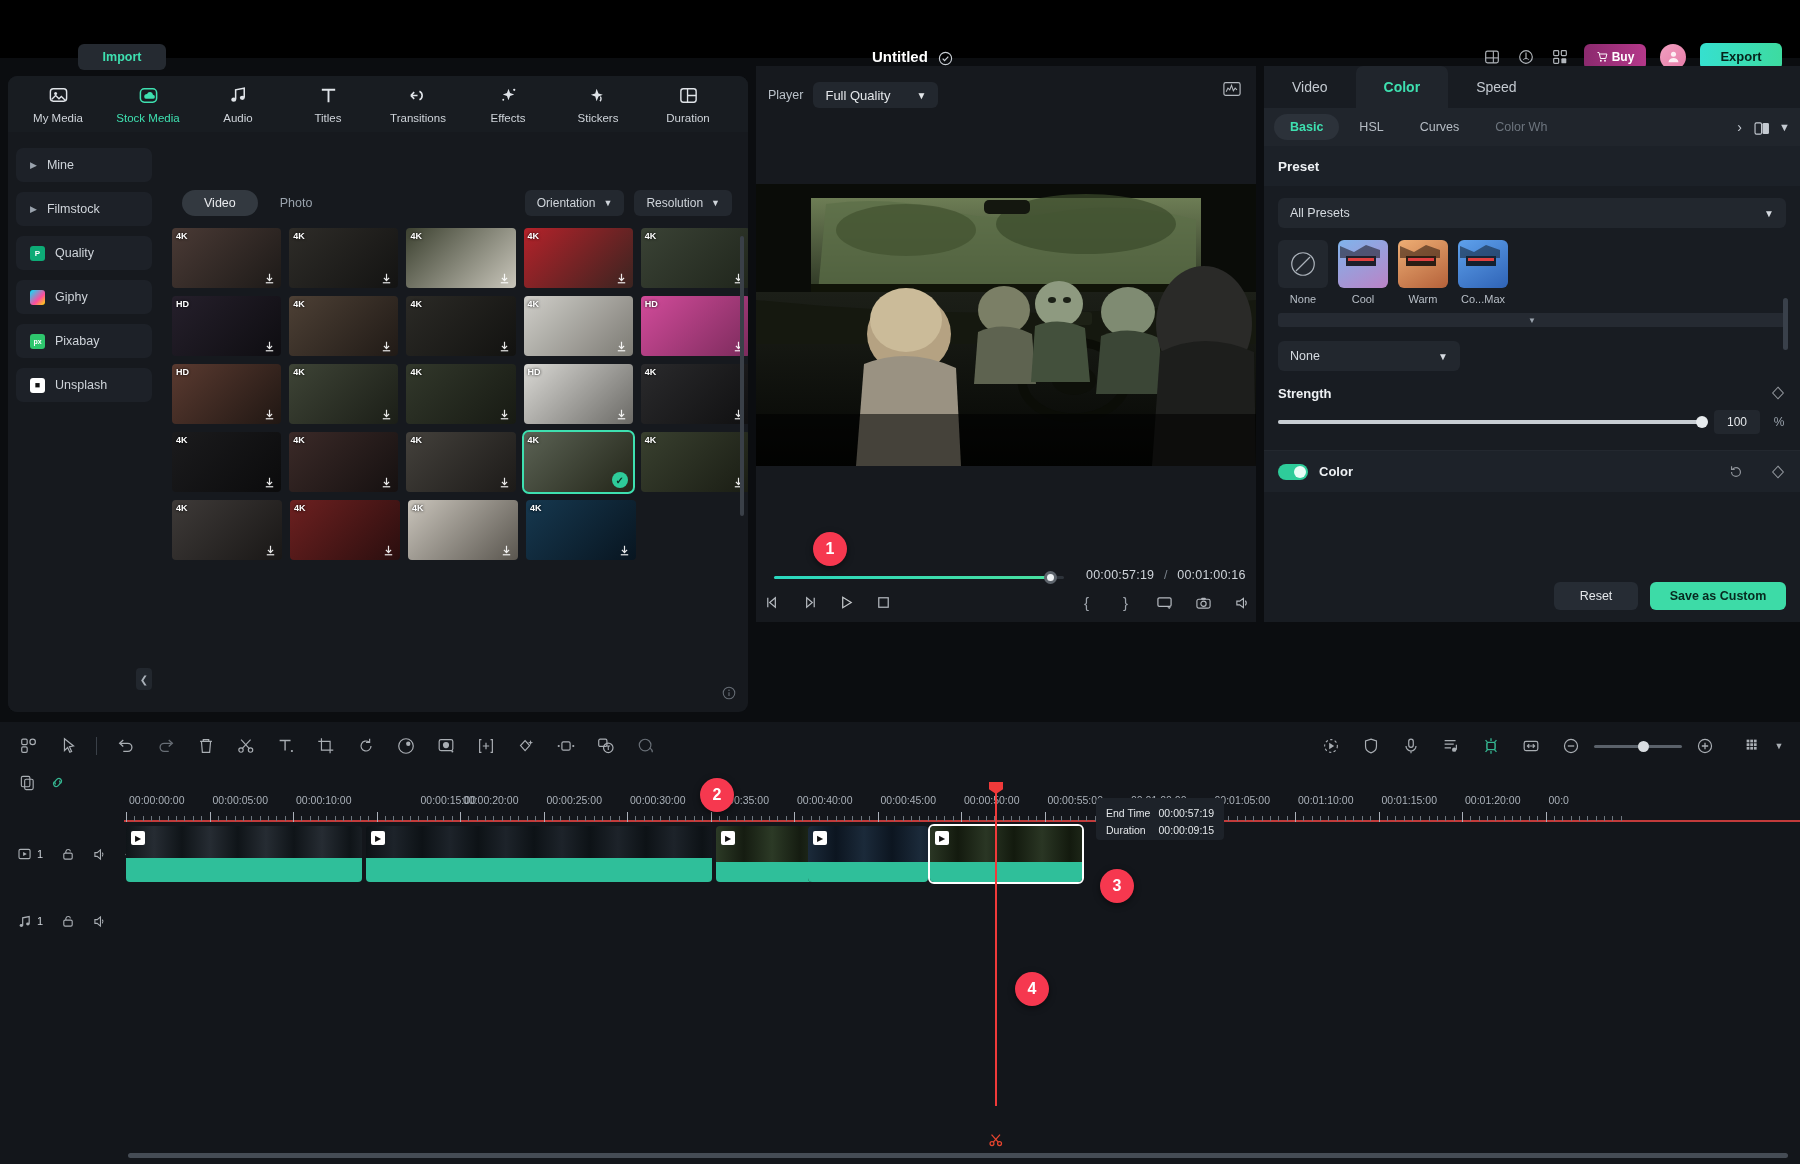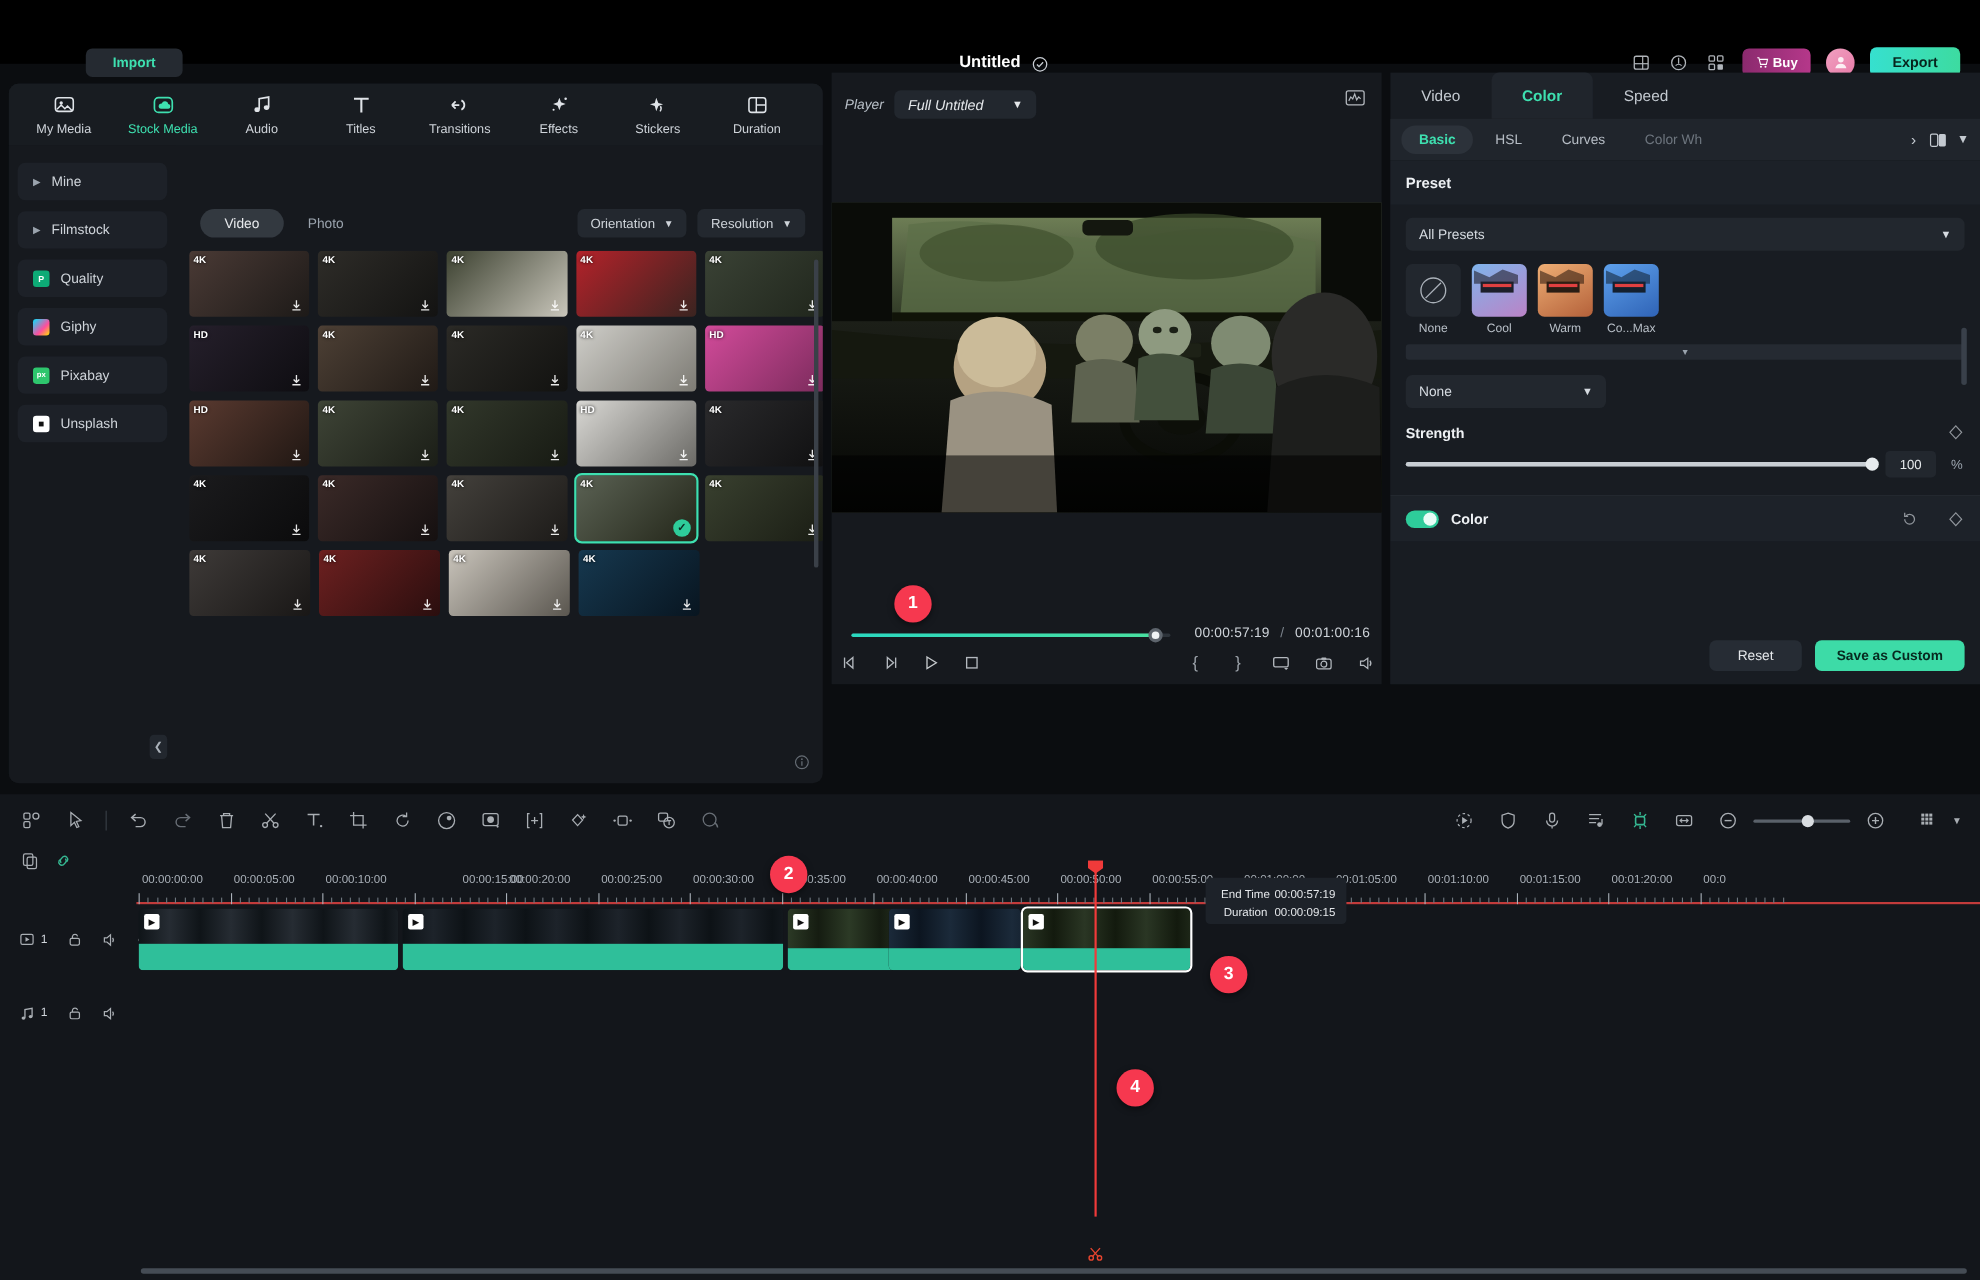--- a/index.html
+++ b/index.html
@@ -88,21 +88,21 @@
             text-shadow:0 0 3px #000; }
   .dlbtn { position:absolute; right:5px; bottom:4px; width:13px; height:13px; opacity:.9; }
   .chk { position:absolute; right:5px; bottom:4px; width:16px; height:16px; border-radius:50%;
          background:#2ecc9a; display:flex; align-items:center; justify-content:center;
          font-size:10px; color:#0b2b22; font-weight:bold; }
   .scrollbar { position:absolute; right:4px; top:160px; width:4px; height:280px; background:#3a4048; border-radius:2px;}
   .info-ic { position:absolute; right:12px; bottom:12px; width:14px; height:14px; opacity:.6; }
 
   
   .player { position:absolute; left:756px; top:66px; width:500px; height:556px; background:#16191e; border-radius:0; }
-  .playerhdr { position:absolute; left:0; top:12px; width:500px; height:34px; display:flex; align-items:center; padding-left:12px; gap:10px;font-style:italic;}
+  .playerhdr { position:absolute; left:0; top:12px; width:500px; height:34px; display:flex; align-items:center; padding-left:12px; gap:10px;}
   .p-label { font-size:12.5px; color:#b9c0c8; }
   .quality-dd { height:26px; padding:0 12px; border-radius:6px; background:#22272e;
      font-size:13px; color:#e4e7ea; display:flex; align-items:center; gap:26px; cursor:pointer; }
   .scope-ic { position:absolute; right:14px; top:14px; width:20px; height:18px; opacity:.85; cursor:pointer;}
   .video { position:absolute; left:0; top:118px; width:500px; height:282px;
      background:linear-gradient(170deg,#1a2018 0%,#2b3026 30%,#12150f 100%); overflow:hidden; }
   .vid-inner { position:absolute; inset:0; }
   .seekwrap { position:absolute; left:18px; top:505px; width:290px; height:14px; }
   .seektrack { position:absolute; left:0; top:5px; width:290px; height:3px; background:#2d333a; border-radius:2px;}
   .seekfill { position:absolute; left:0; top:5px; width:277px; height:3px;
@@ -200,21 +200,21 @@
   .clip .playic { position:absolute; left:5px; top:5px; width:14px; height:14px; background:#fff;
      border-radius:2px; display:flex; align-items:center; justify-content:center; font-size:8px; color:#111;}
   .clip.selected { outline:2px solid #fff; }
 
   .playhead { position:absolute; left:995px; top:66px; width:2px; height:318px; background:#f03a3a; z-index:20;}
   .phhandle { position:absolute; left:-6px; top:-6px; width:14px; height:12px; background:#f03a3a;
      clip-path:polygon(0 0,100% 0,100% 60%,50% 100%,0 60%); }
 
   .tooltip { position:absolute; left:1096px; top:798px; width:128px; height:42px; background:#1d2229;
      border-radius:4px; padding:6px 10px; z-index:25; }
-  .tt-row { display:flex; font-size:10.5px; color:#e4e7ea; height:17px; align-items:center;text-align:center; }
+  .tt-row { display:flex; font-size:10.5px; color:#e4e7ea; height:17px; align-items:center; }
   .tt-k { width:54px; }
 
   .hscroll { position:absolute; left:128px; bottom:6px; width:1660px; height:5px; background:#454c55; border-radius:3px;}
 
   
   .badge { position:absolute; border-radius:50%; background:#f6384f; color:#fff;
      display:flex; align-items:center; justify-content:center; font-weight:bold; z-index:60;
      box-shadow:0 2px 6px rgba(0,0,0,.5); }
   .scissor { position:absolute; left:988px; top:1132px; width:16px; height:16px; z-index:55; }
 </style>
@@ -583,21 +583,21 @@
           <line x1="8" y1="7" x2="8" y2="11.5" stroke="#9aa3ad" stroke-width="1.3"></line>
           <circle cx="8" cy="4.8" r=".9" fill="#9aa3ad"></circle>
         </svg>
     </div>
   </div>
 
   <div class="player">
     <div class="playerhdr">
       <span class="p-label">Player</span>
       <div class="quality-dd">
-        <span>Full Untitled</span>
+        <span>Full Quality</span>
         <span style="font-size:10px;">▼</span>
       </div>
     </div>
     <div class="scope-ic">
       <svg width="20" height="18" viewBox="0 0 22 20">
           <rect x="2" y="3" width="18" height="14" rx="2" fill="none" stroke="#cfd4da" stroke-width="1.3"></rect>
           <path d="M4.5 13l2-4 2 2 2-5 2 6 2-3 2 2" fill="none" stroke="#cfd4da" stroke-width="1.2"></path>
         </svg>
     </div>
 

